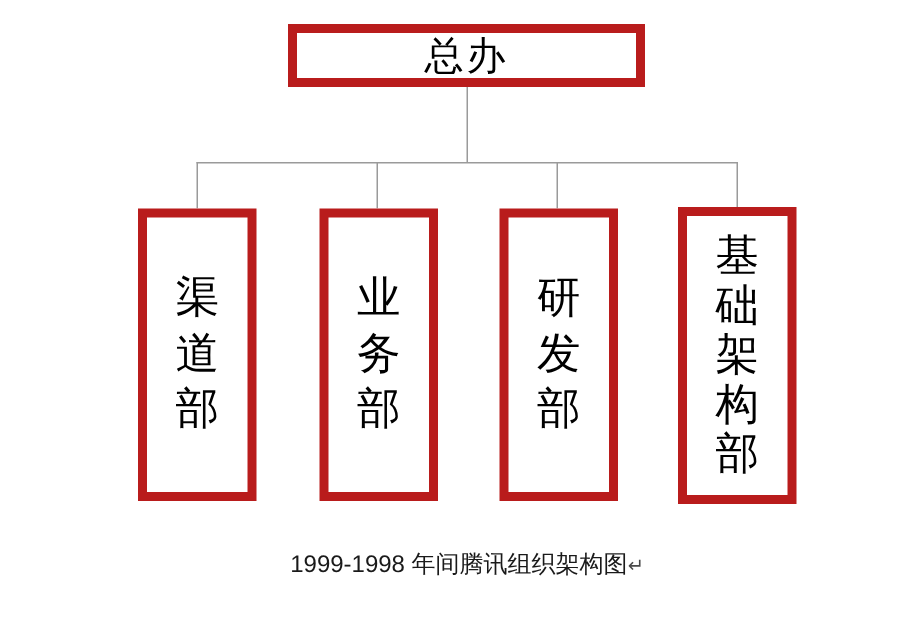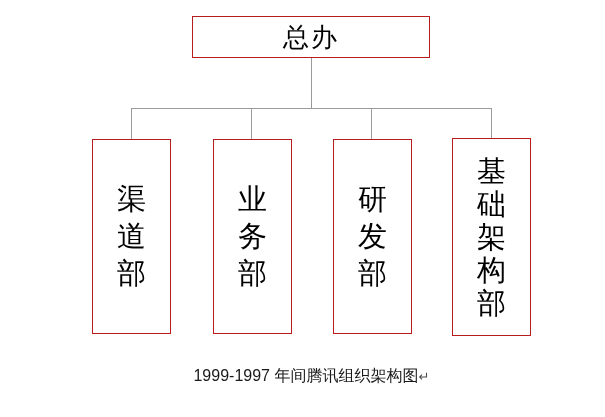--- a/index.html
+++ b/index.html
@@ -16,21 +16,21 @@
   #chart-canvas {
     position: relative;
     width: 605px;
     height: 417px;
   }
 
   
   .node {
     position: absolute;
     box-sizing: border-box;
-    border: 1px solid #b91c1c;
+    border: 6px solid #b91c1c;
     background: #ffffff;
     color: #000000;
     display: flex;
     align-items: center;
     justify-content: center;
     z-index: 2;
   }
   .node-root {
     left: 192px;
     top: 16px;
@@ -137,16 +137,16 @@
     <div class="node-label-vertical vg-tight">
       <span>基</span>
       <span>础</span>
       <span>架</span>
       <span>构</span>
       <span>部</span>
     </div>
   </div>
 
   <div class="caption">
-    <span>1999-1997 年间腾讯组织架构图</span><span class="caption-mark">↵</span>
+    <span>1999-1998 年间腾讯组织架构图</span><span class="caption-mark">↵</span>
   </div>
 
 </div>
 
 </body></html>

